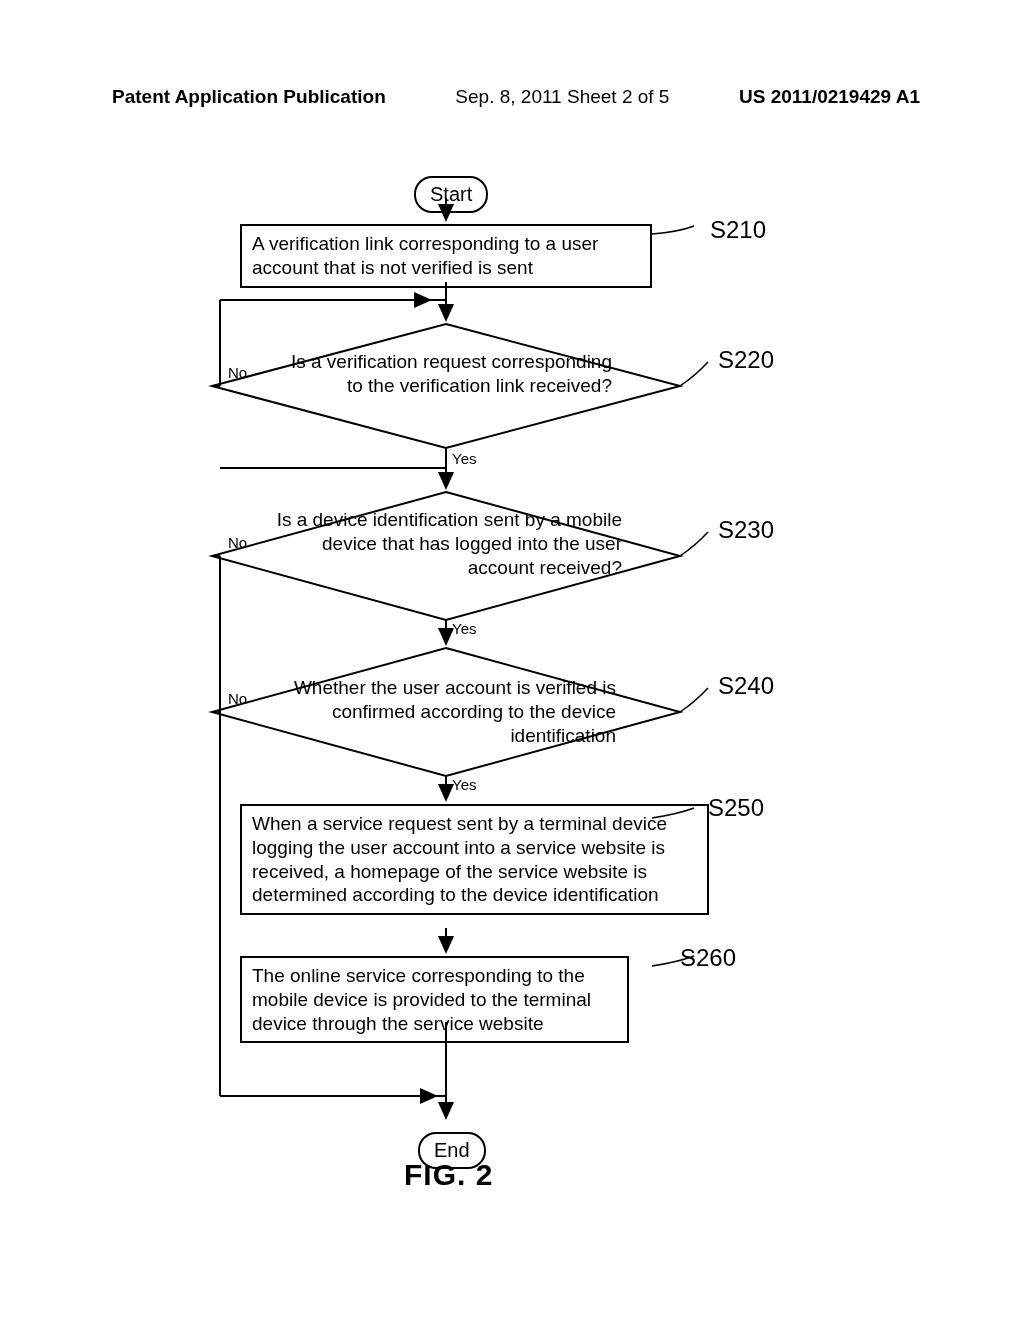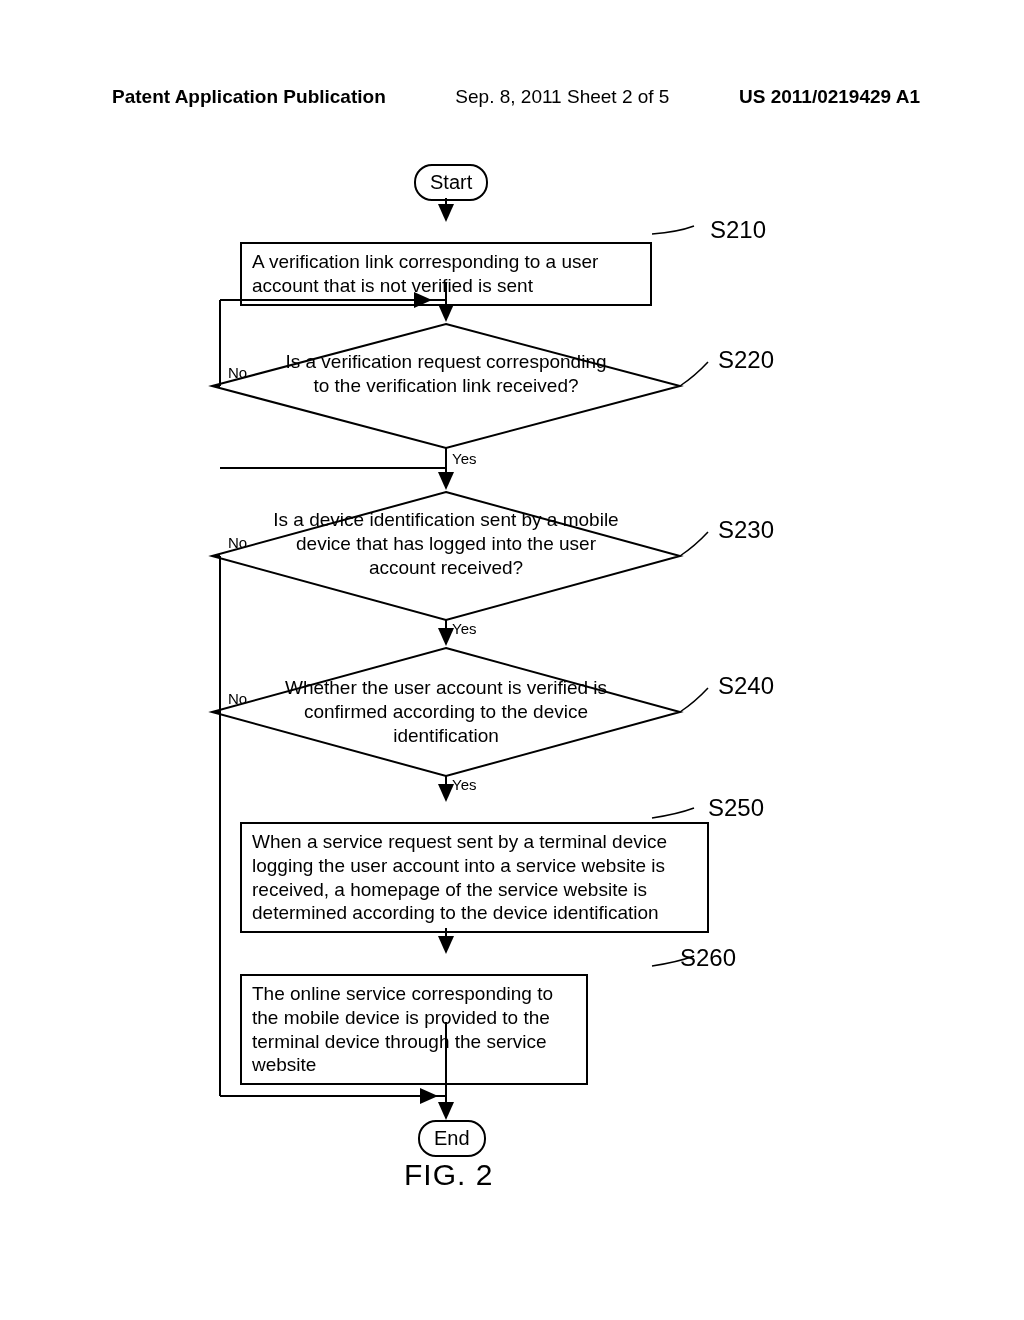--- a/index.html
+++ b/index.html
@@ -41,44 +41,44 @@
     font-size: 19px;
     line-height: 1.25;
     text-align: left;
   }
   .terminal {
     border: 2px solid #000;
     border-radius: 18px;
     padding: 4px 14px;
     text-align: center;
     font-size: 20px;
+    margin-top: 12px;
   }
   .process {
     border: 2px solid #000;
     padding: 6px 10px;
-    margin-top: 18px;
   }
   .decision-text {
-    text-align: center;
+    text-align: right;
   }
   .step-label {
     position: absolute;
     font-size: 24px;
     font-weight: normal;
     margin-left: 8px;
   }
   .branch-label {
     position: absolute;
     font-size: 15px;
   }
   .fig-label {
     position: absolute;
     font-size: 30px;
     font-family: "Arial Black", "Segoe UI", sans-serif;
-    font-weight: 400;
+    font-weight: 700;
     letter-spacing: 1px;
   }
 </style>
 </head>
 <body>
 
 <div class="header">
   <span class="bold">Patent Application Publication</span>
   <span>Sep. 8, 2011  Sheet 2 of 5</span>
   <span class="bold">US 2011/0219429 A1</span>
@@ -171,21 +171,21 @@
   </div>
   <div class="step-label" style="left:590px; top:514px;">S240</div>
   <div class="branch-label" style="left:108px; top:532px;">No</div>
   <div class="branch-label" style="left:332px; top:618px;">Yes</div>
 
   <div class="node process" style="left:120px; top:646px; width:469px;">
     <span>When a service request sent by a terminal device logging the user account into a service website is received, a homepage of the service website is determined according to the device identification</span>
   </div>
   <div class="step-label" style="left:580px; top:636px;">S250</div>
 
-  <div class="node process" style="left:120px; top:798px; width:348px;">
+  <div class="node process" style="left:120px; top:798px; width:389px;">
     <span>The online service corresponding to the mobile device is provided to the terminal device through the service website</span>
   </div>
   <div class="step-label" style="left:552px; top:786px;">S260</div>
 
   <div class="node terminal" style="left:298px; top:962px;">
     <span>End</span>
   </div>
 
   <div class="fig-label" style="left:284px; top:1000px;">FIG. 2</div>
 

